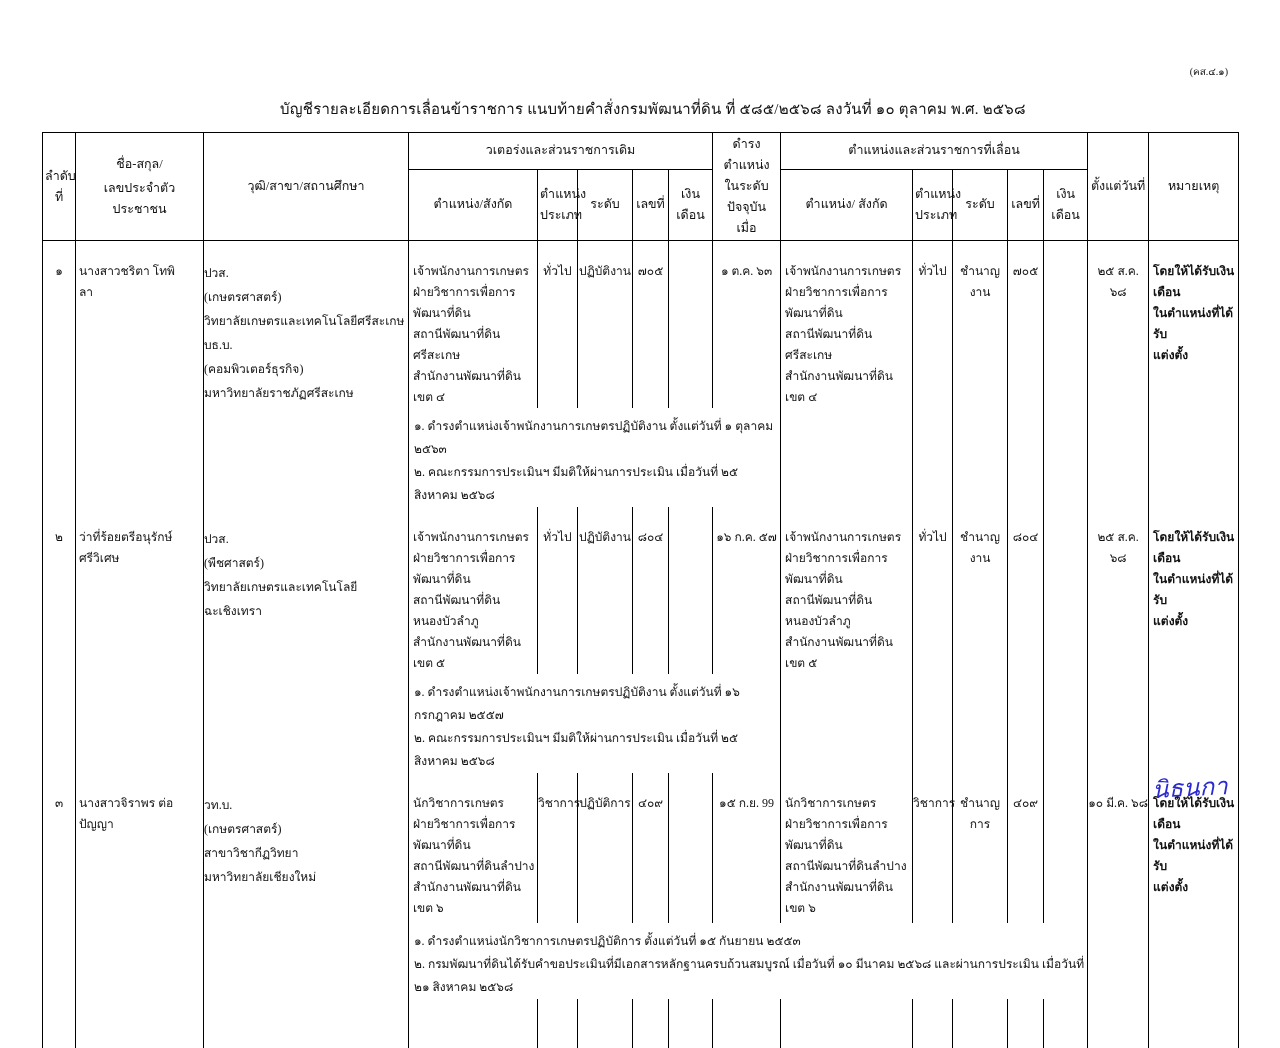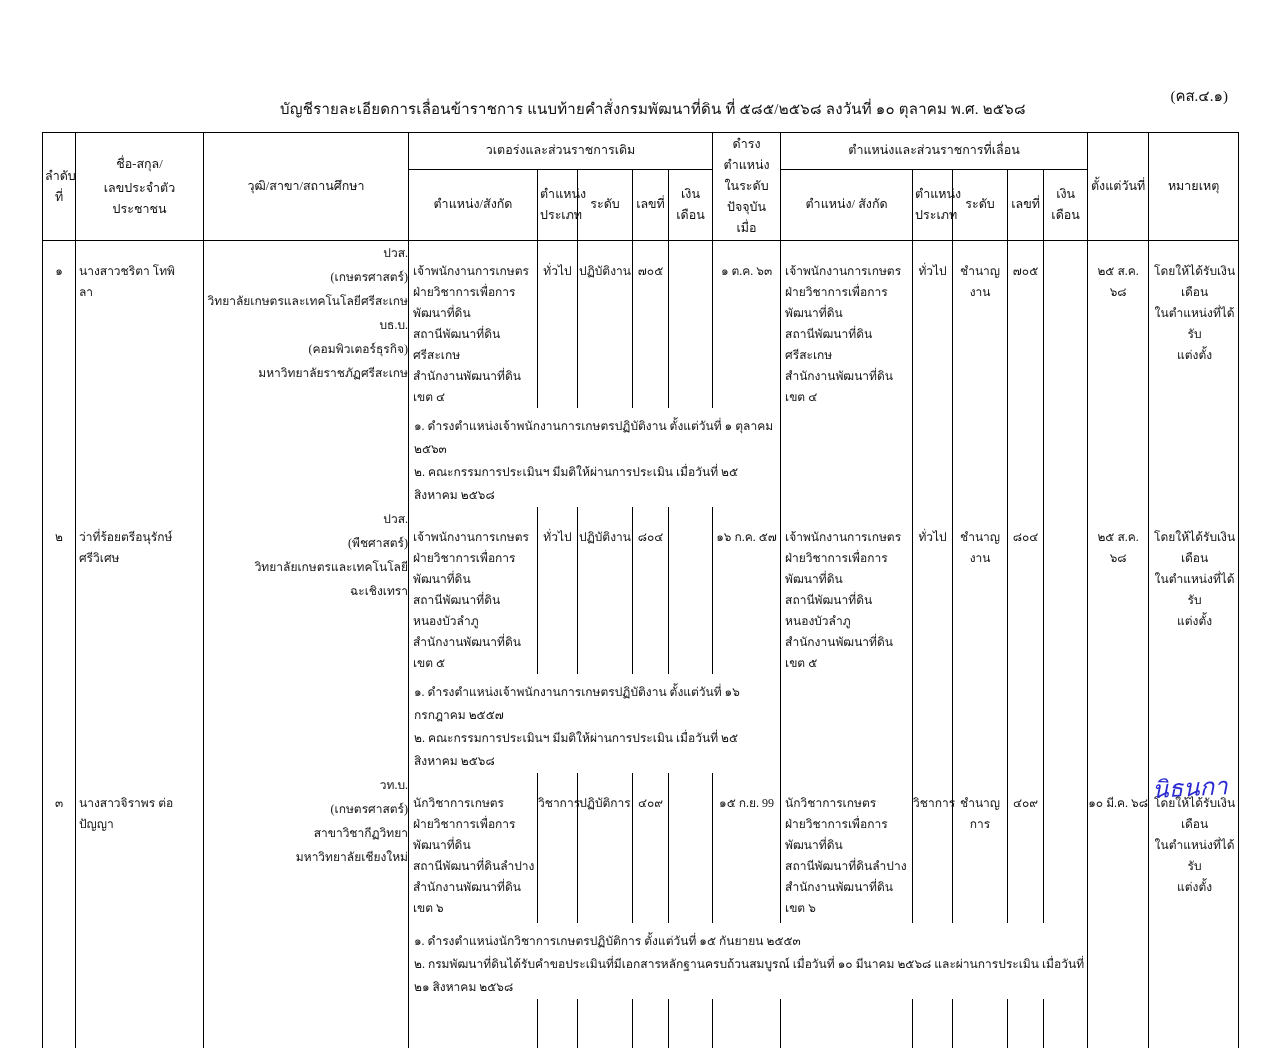--- a/index.html
+++ b/index.html
@@ -1,30 +1,30 @@
 <!DOCTYPE html>
 <html><head>
 <meta charset="utf-8">
 <style>
   html,body{margin:0;padding:0;background:#ffffff;width:1280px;height:1048px;overflow:hidden;}
   body{font-family:"Liberation Serif","DejaVu Serif",serif;color:#111;position:relative;}
-  .doc-code{position:absolute;top:84px;right:52px;font-size:15px;}
+  .doc-code{position:absolute;top:64px;right:52px;font-size:10px;}
   .doc-title{position:absolute;top:97px;left:0;width:1280px;text-align:center;font-size:15px;letter-spacing:.2px;margin-left:13px;}
   table.sheet{position:absolute;left:42px;top:132px;width:1196px;border-collapse:collapse;table-layout:fixed;
               border:1.6px solid #000;font-size:12px;line-height:21px;}
   th{border:1px solid #000;font-weight:normal;font-size:12.5px;padding:1px 2px;vertical-align:middle;}
   td{border-left:1px solid #000;border-top:none;border-bottom:none;border-right:none;
      vertical-align:top;padding:0;font-size:12px;}
   tr.hdrA th{height:20px;}
   tr.hdrB th{height:44px;}
   td.c{text-align:center;padding-top:20px;}
   td.pos{text-align:left;padding:20px 2px 0 4px;}
-  td.edu{text-align:right;line-height:24px;}
+  td.edu{text-align:left;padding-top:20px;line-height:24px;}
   td.nm{text-align:left;padding:20px 14px 0 3px;}
-  td.rmk{text-align:center;padding:20px 2px 0 4px;}
+  td.rmk{text-align:left;padding:20px 2px 0 4px;font-weight:bold;}
   td.note-cell{border-left:1px solid #000;border-right:1px solid #000;text-align:left;
                padding:7px 2px 0 5px;line-height:23px;}
   .hdr-gap{margin-top:3px;}
   .signature{position:absolute;left:1152px;top:768px;color:#2a2ad0;font-size:24px;font-style:italic;
              transform:rotate(-3deg);font-family:"DejaVu Serif",serif;}
 </style>
 </head>
 <body>
 
 <div class="doc-code">(คส.๔.๑)</div>

